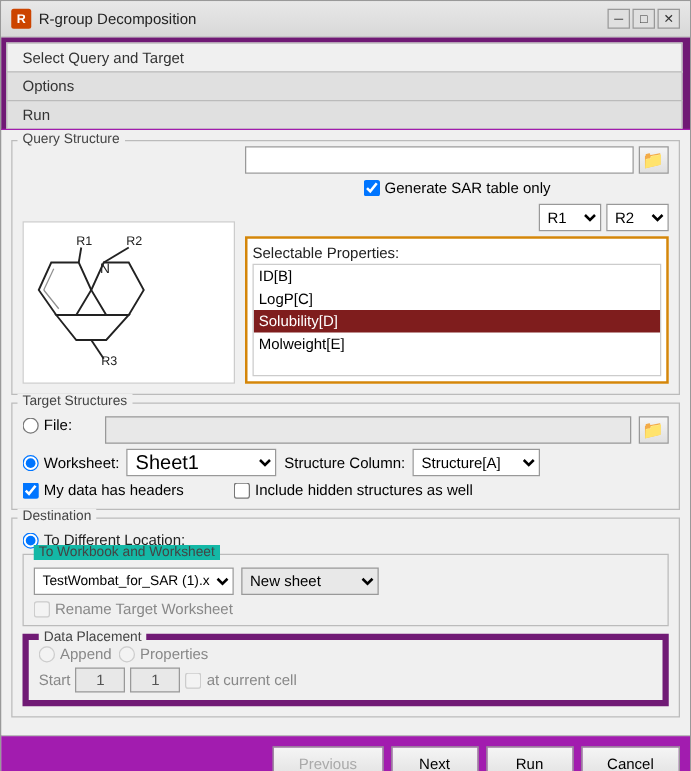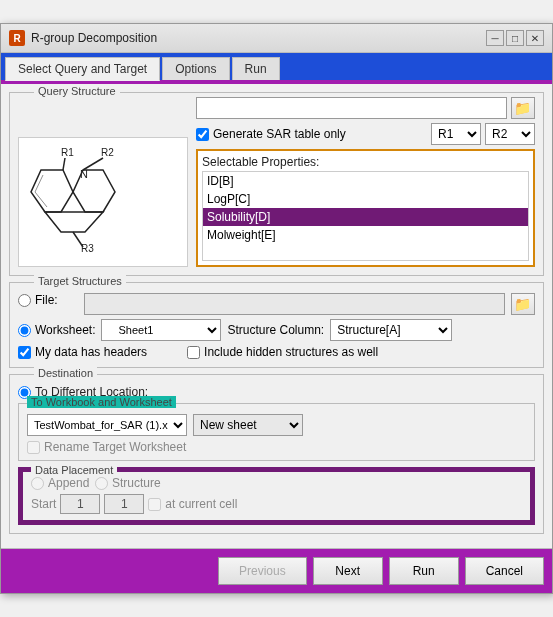--- a/index.html
+++ b/index.html
@@ -59,23 +59,24 @@
       cursor: pointer;
       font-size: 10px;
       display: flex;
       align-items: center;
       justify-content: center;
       color: #333;
     }
 
     .tab-bar {
       display: flex;
-      border-bottom: 4px solid #a21caf;
-      background: #1d4ed8;
+      border-bottom: 1px solid #a21caf;
+      background: #701a75;
       padding: 4px 4px 0;
+      flex-direction: column;
     }
     .tab {
       padding: 4px 12px;
       border: 1px solid #bbb;
       border-bottom: none;
       background: #e0e0e0;
       cursor: pointer;
       font-size: 12px;
       color: #333;
       margin-right: 2px;
@@ -93,21 +94,21 @@
 
     .group-box {
       border: 1px solid #bbb;
       margin-bottom: 6px;
       position: relative;
       padding: 4px 8px 8px;
     }
     .group-box-title {
       position: absolute;
       top: -8px;
-      left: 24px;
+      left: 4px;
       background: #f0f0f0;
       padding: 0 4px;
       font-size: 11px;
       color: #444;
     }
 
     .query-structure-inner {
       display: flex;
       gap: 8px;
       margin-top: 0;
@@ -156,20 +157,21 @@
       display: flex;
       align-items: center;
       justify-content: center;
       font-size: 14px;
     }
 
     .sar-row {
       display: flex;
       align-items: center;
       gap: 6px;
+      flex-direction: column;
     }
     .checkbox-label {
       display: flex;
       align-items: center;
       gap: 4px;
       cursor: pointer;
     }
     .r-group-selects {
       display: flex;
       gap: 4px;
@@ -198,21 +200,21 @@
       height: 90px;
       overflow-y: auto;
       border: 1px solid #ccc;
     }
     .prop-item {
       padding: 2px 4px;
       cursor: pointer;
       font-size: 12px;
     }
     .prop-item.selected {
-      background: #701a75;
+      background: #7f1d1d;
       color: white;
     }
 
     
     .target-row {
       display: flex;
       align-items: flex-start;
       gap: 6px;
       margin-bottom: 4px;
       margin-top: 6px;
@@ -234,25 +236,25 @@
       display: flex;
       align-items: center;
       gap: 6px;
       margin-bottom: 4px;
     }
     .ws-select {
       width: 120px;
       height: 22px;
       border: 1px solid #999;
       background: white;
-      padding: 0 12px;
-      font-size: 11px;
+      padding: 0 2px;
+      font-size: 16px;
     }
     .struct-col-select {
-      width: 122px;
+      width: 102px;
       height: 22px;
       border: 1px solid #999;
       background: white;
       padding: 0 2px;
       font-size: 12px;
     }
     .headers-row {
       display: flex;
       align-items: center;
       gap: 40px;
@@ -548,21 +550,21 @@
 
         <div class="data-placement-group">
           <span class="data-placement-title">Data Placement</span>
           <div class="dp-row">
             <label class="radio-label" style="color:#888">
               <input type="radio" name="placement" disabled="" style="">
               <span>Append</span>
             </label>
             <label class="radio-label" style="color:#888">
               <input type="radio" name="placement" disabled="" style="">
-              <span>Structure</span>
+              <span>Properties</span>
             </label>
           </div>
           <div class="start-row">
             <span>Start</span>
             <input class="spinbox" type="text" value="1" disabled="" style="">
             <input class="spinbox" type="text" value="1" disabled="" style="">
             <input type="checkbox" disabled="" style="">
             <span>at current cell</span>
           </div>
         </div>

